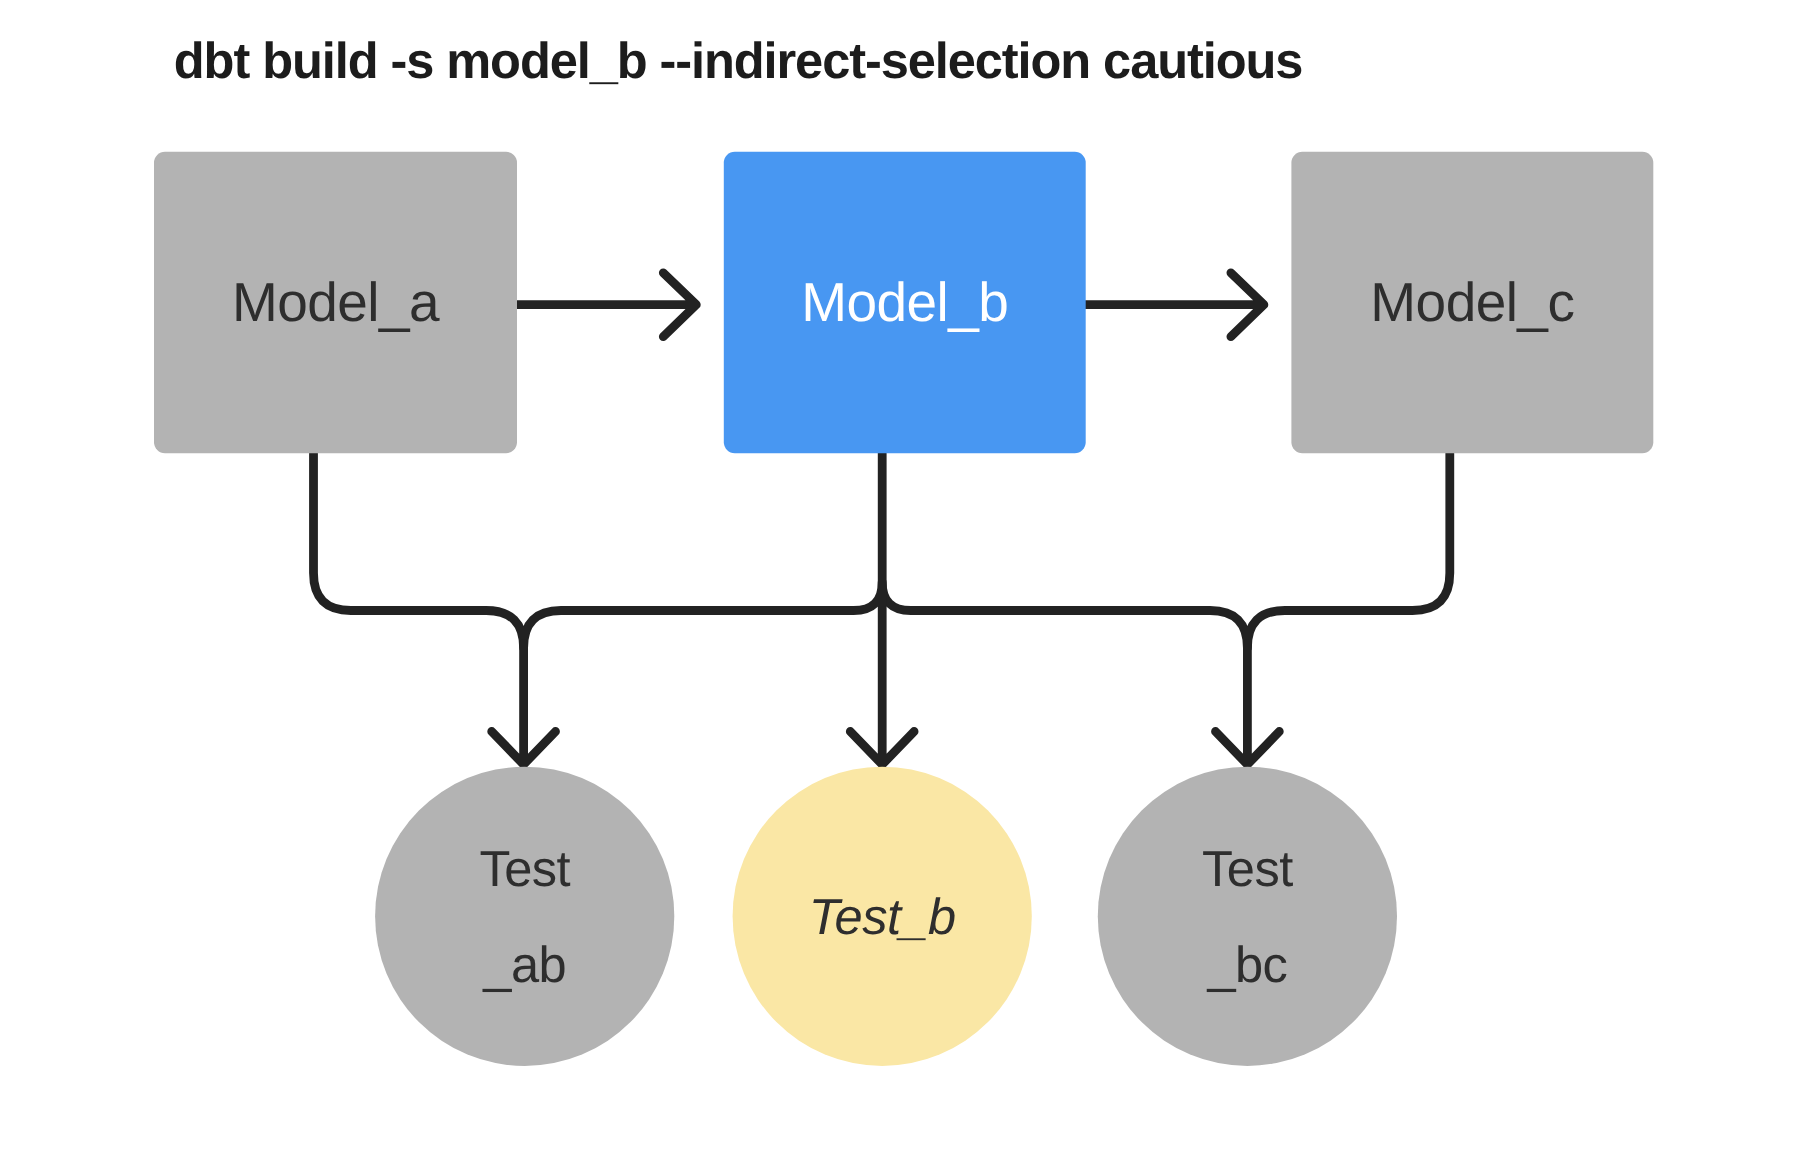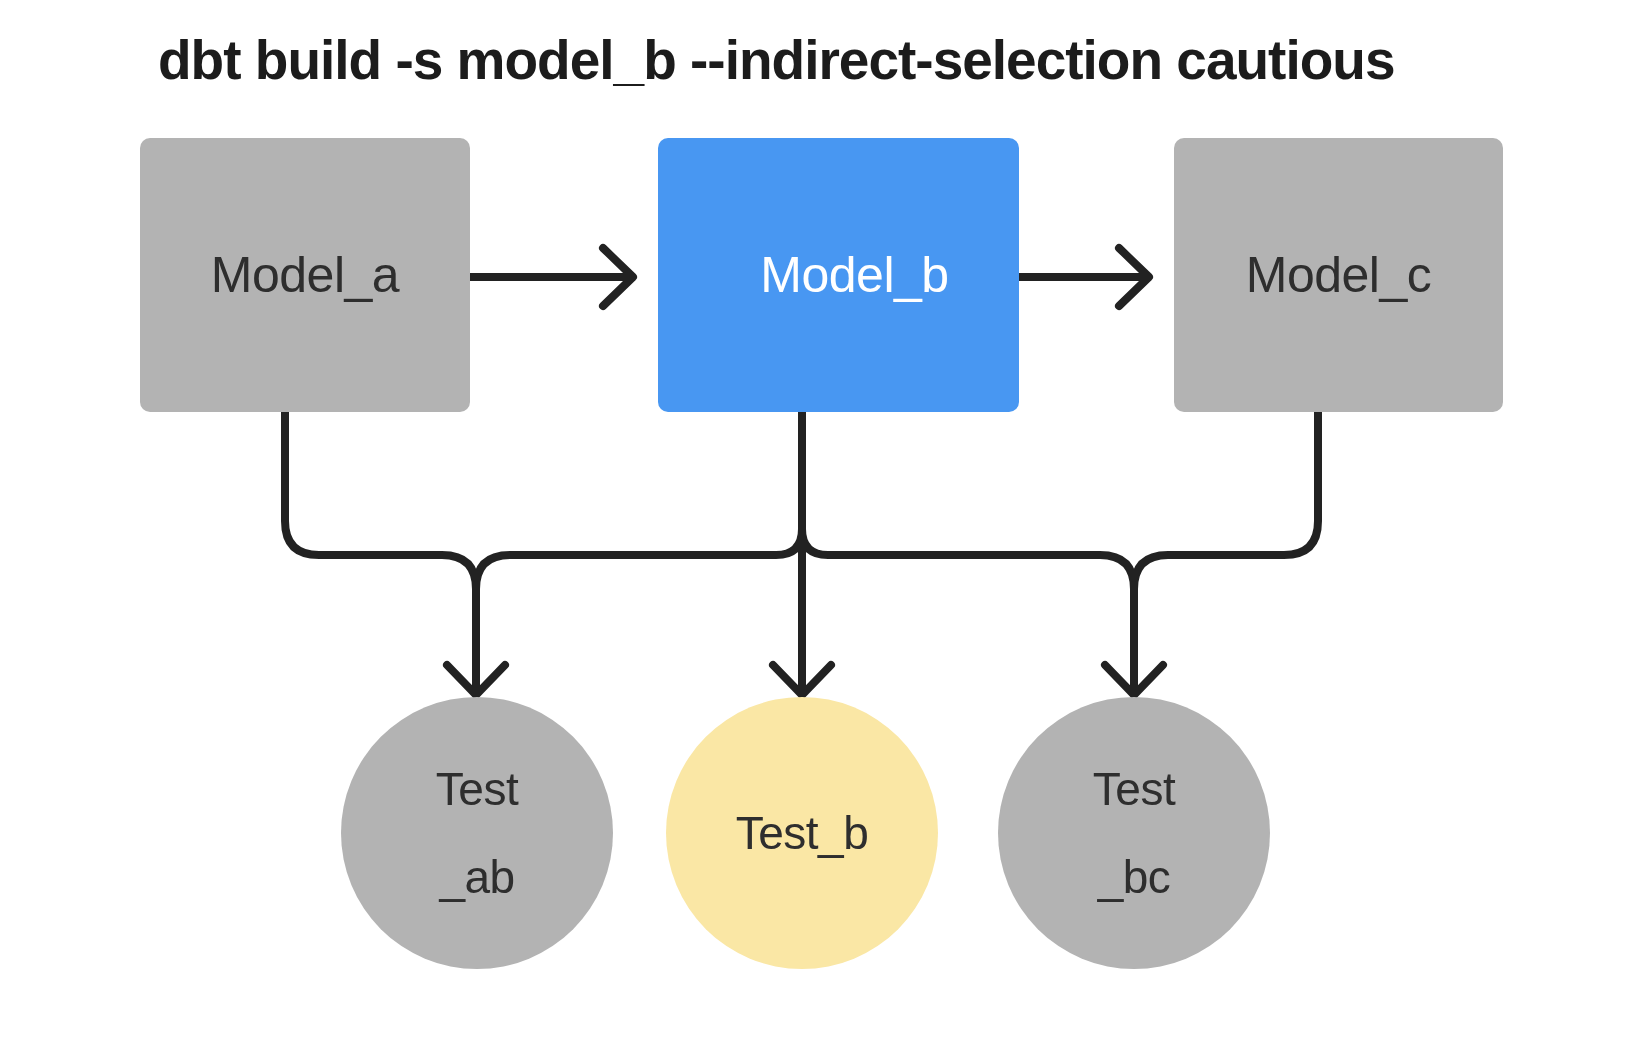--- a/index.html
+++ b/index.html
@@ -8,21 +8,21 @@
     width: 1630px;
     height: 1060px;
     background: var(--background, #ffffff);
     font-family: "Liberation Sans", "DejaVu Sans", sans-serif;
     overflow: hidden;
   }
   .title {
     position: absolute;
     left: 158px;
     top: 28px;
-    font-size: 55px;
+    font-size: 46px;
     font-weight: 600;
     letter-spacing: -1px;
     color: var(--title-text, #1c1c1c);
     white-space: nowrap;
   }
   svg.edges {
     position: absolute;
     left: 0; top: 0;
     width: 1630px; height: 1060px;
   }
@@ -52,22 +52,22 @@
   }
   .node.circle {
     width: 272px;
     height: 272px;
     border-radius: 50%;
     font-size: 46px;
     font-weight: 500;
   }
   .node.circle .label { white-space: pre-line; line-height: 88px; }
   .node.gray   { background: var(--node-gray, #b3b3b3); }
-  .node.blue   { background: var(--node-blue, #4897f2); color: var(--text-light, #ffffff); padding-left: 32px; }
-  .node.yellow { background: var(--node-yellow, #fae7a5); }
+  .node.blue   { background: var(--node-blue, #4897f2); color: var(--text-light, #ffffff); }
+  .node.yellow { background: var(--node-yellow, #fae7a5); font-style: italic; }
 </style>
 </head>
 <body>
 
 <div class="canvas">
 
   <div class="title">dbt build -s model_b --indirect-selection cautious</div>
 
   <svg class="edges" viewBox="0 0 1630 1060" xmlns="http://www.w3.org/2000/svg">
 

